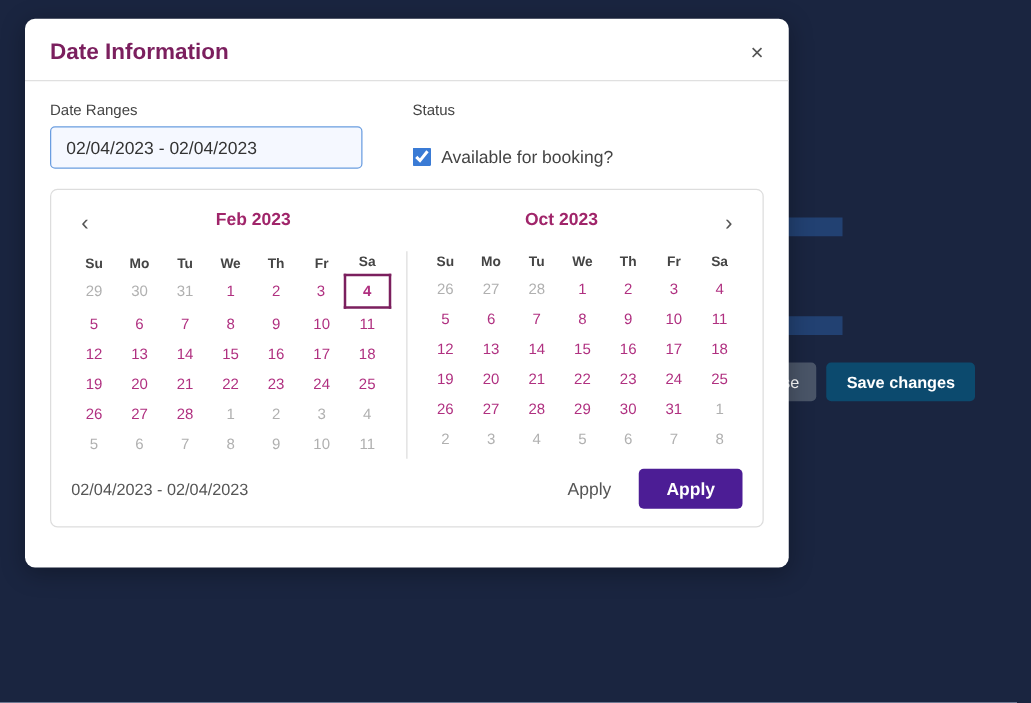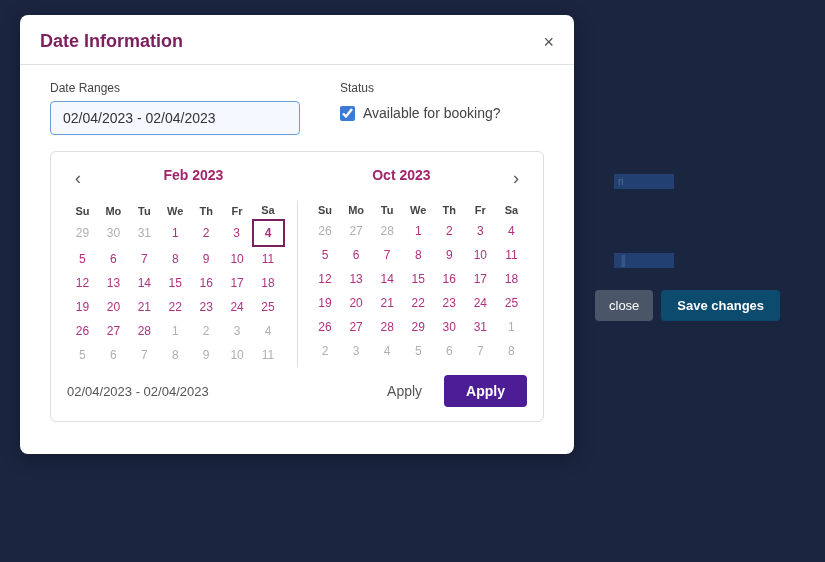--- a/index.html
+++ b/index.html
@@ -40,21 +40,21 @@
       width: 100%; height: 100%;
       background: rgba(0,0,0,0.4);
       z-index: 10;
     }
 
     
     .modal {
       position: absolute;
       top: 15px;
       left: 20px;
-      width: 554px;
+      width: 611px;
       background: #fff;
       border-radius: 8px;
       box-shadow: 0 4px 20px rgba(0,0,0,0.3);
       z-index: 20;
       overflow: hidden;
     }
 
     .modal-header {
       display: flex;
       justify-content: space-between;
@@ -72,21 +72,21 @@
     .modal-close {
       background: none;
       border: none;
       font-size: 18px;
       color: #555;
       cursor: pointer;
       line-height: 1;
     }
 
     .modal-body {
-      padding: 16px 30px;
+      padding: 16px 20px;
     }
 
     
     .top-row {
       display: flex;
       align-items: flex-start;
       gap: 40px;
       margin-bottom: 16px;
     }
 
@@ -110,21 +110,21 @@
     }
 
     .status-group {
       display: flex;
       flex-direction: column;
     }
 
     .status-group label {
       font-size: 12px;
       color: #444;
-      margin-bottom: 10px;
+      margin-bottom: 22px;
       font-weight: 500;
     }
 
     .status-check {
       display: flex;
       align-items: flex-end;
       gap: 8px;
       font-size: 14px;
       color: #444;
     }

